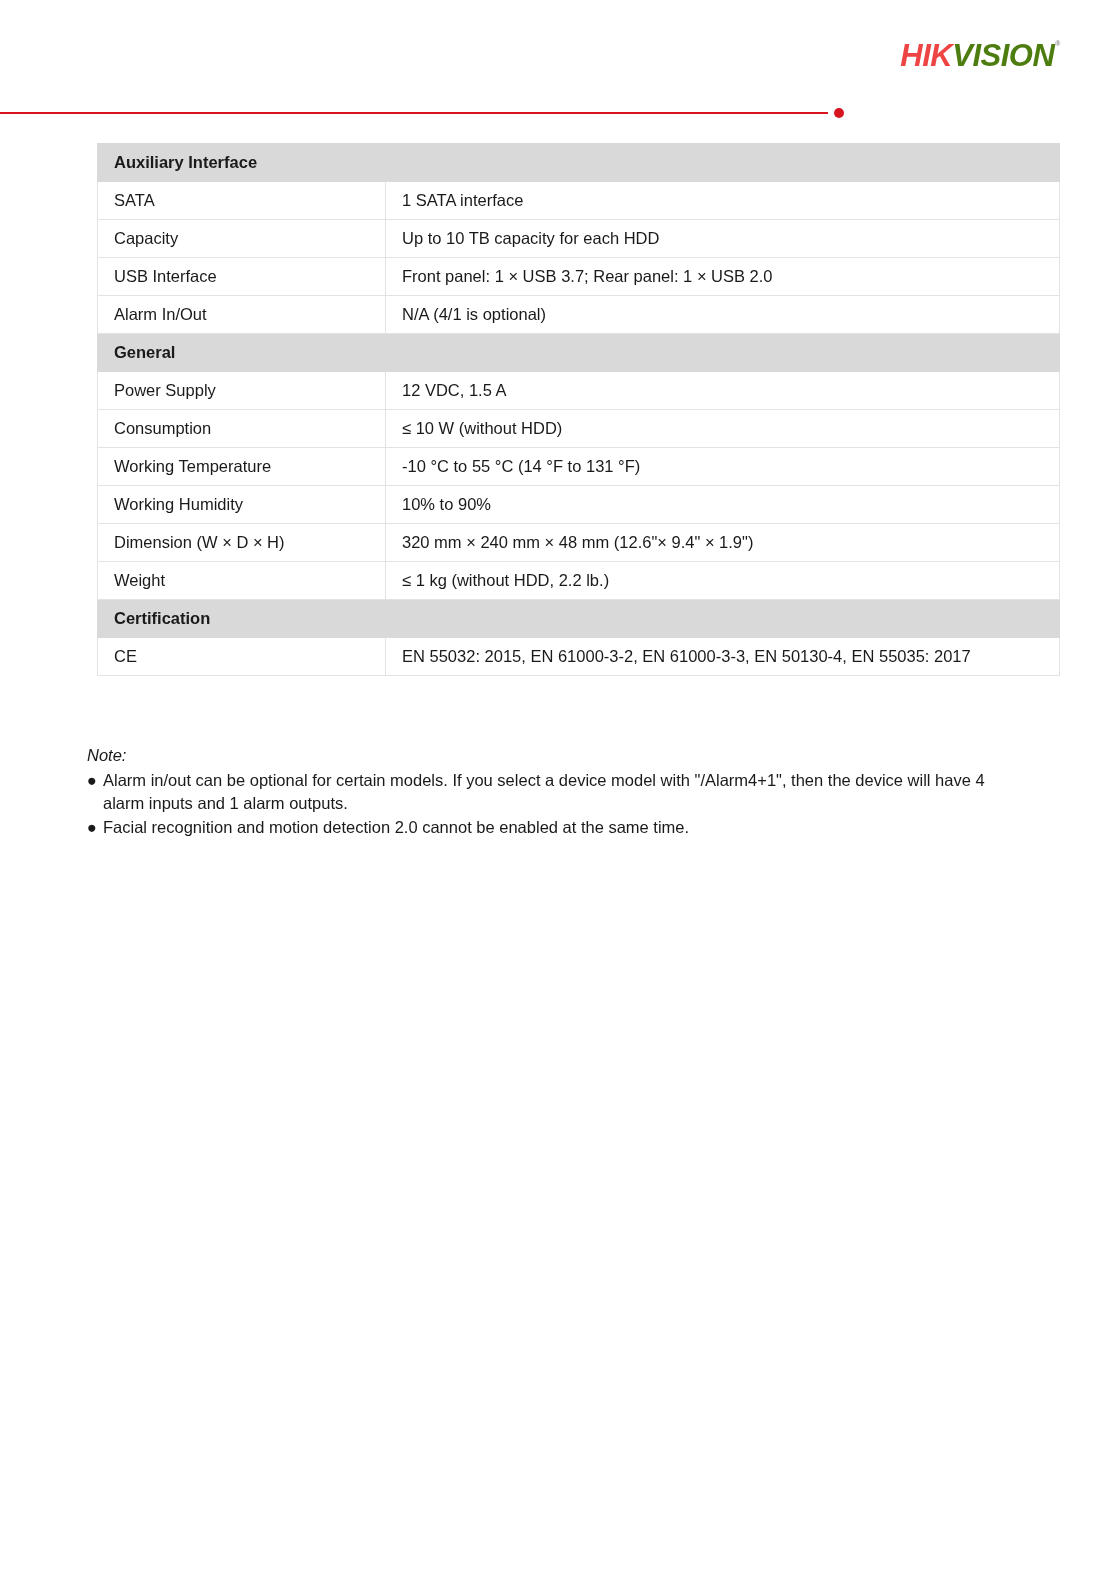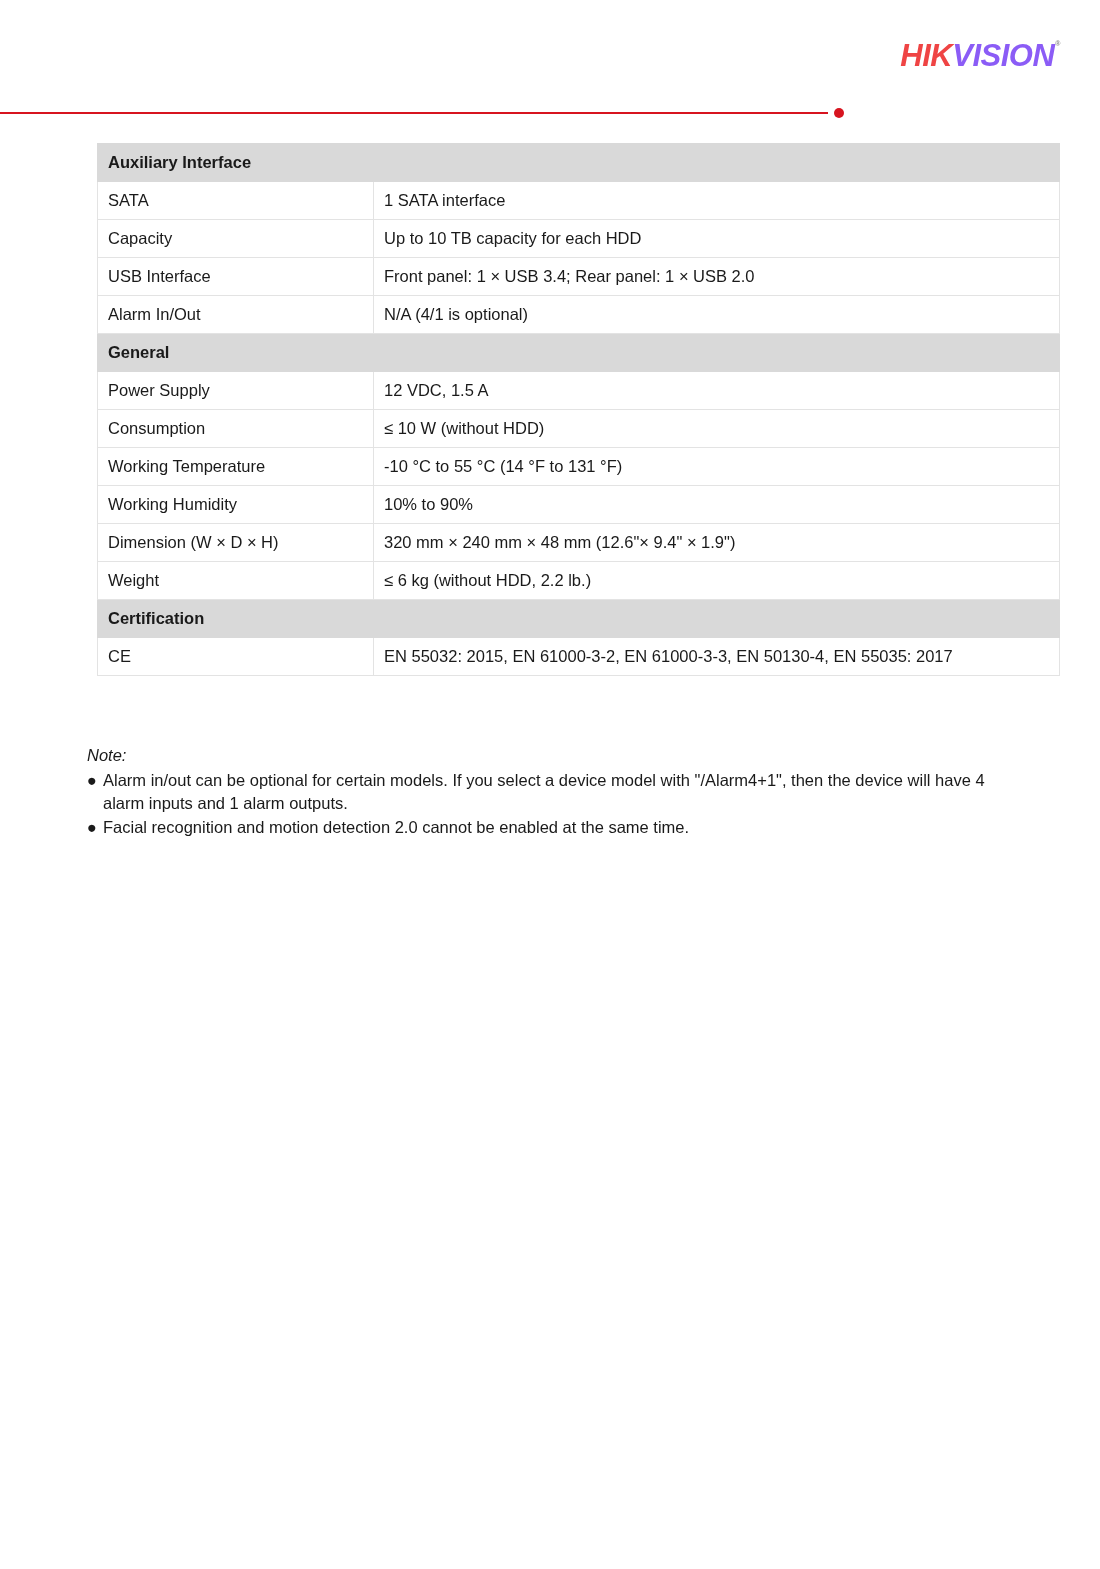--- a/index.html
+++ b/index.html
@@ -1,26 +1,26 @@
 <!DOCTYPE html>
 <html><head>
   <meta charset="utf-8">
   <style>
     html, body { margin: 0; padding: 0; background: #ffffff; }
     body { width: 1100px; height: 1569px; position: relative; overflow: hidden;
            font-family: "Liberation Sans", "DejaVu Sans", sans-serif; color: #1a1a1a; }
     .logo { position: absolute; top: 40px; right: 40px; font-size: 31px; font-weight: bold;
             font-style: italic; letter-spacing: -0.5px; line-height: 1; }
     .logo .hik { color: #ef4444; }
-    .logo .vision { color: #8b5cf6; }
+    .logo .vision { color: #4d7c0f; }
     .logo .reg { font-size: 7px; color: #888; vertical-align: top; font-style: normal; margin-left: 1px; }
     .rule { position: absolute; left: 0; top: 112px; width: 828px; height: 2px; background: #d7141f; }
     .rule-dot { position: absolute; left: 834px; top: 108px; width: 10px; height: 10px; border-radius: 50%; background: #d7141f; }
     table.spec { position: absolute; left: 97px; top: 143px; width: 963px; border-collapse: collapse; font-size: 16.5px; }
-    table.spec td { border: 1px solid #e3e3e3; height: 37px; padding: 0 10px; vertical-align: middle; }
+    table.spec td { border: 1px solid #e3e3e3; height: 37px; padding: 0 16px; vertical-align: middle; }
     table.spec td.k { width: 255px; }
     table.spec tr.section td { background: #d9d9d9; font-weight: bold; border-color: #d9d9d9; }
     .note { position: absolute; left: 87px; top: 744px; width: 940px; font-size: 16.5px; line-height: 23.5px; }
     .note-title { font-weight: normal; font-style: italic; margin-bottom: 1px; }
     .note ul { list-style: none; margin: 0; padding: 0; }
     .note li { position: relative; padding-left: 16px; }
     .note li .bullet { position: absolute; left: 0; top: 0; }
   </style>
 </head>
 <body>
@@ -39,21 +39,21 @@
     <tr>
       <td class="k">SATA</td>
       <td>1 SATA interface</td>
     </tr>
     <tr>
       <td class="k">Capacity</td>
       <td>Up to 10 TB capacity for each HDD</td>
     </tr>
     <tr>
       <td class="k">USB Interface</td>
-      <td>Front panel: 1 × USB 3.4; Rear panel: 1 × USB 2.0</td>
+      <td>Front panel: 1 × USB 3.7; Rear panel: 1 × USB 2.0</td>
     </tr>
     <tr>
       <td class="k">Alarm In/Out</td>
       <td>N/A (4/1 is optional)</td>
     </tr>
 
     <tr class="section">
       <td colspan="2">General</td>
     </tr>
     <tr>
@@ -71,21 +71,21 @@
     <tr>
       <td class="k">Working Humidity</td>
       <td>10% to 90%</td>
     </tr>
     <tr>
       <td class="k">Dimension (W × D × H)</td>
       <td>320 mm × 240 mm × 48 mm (12.6"× 9.4" × 1.9")</td>
     </tr>
     <tr>
       <td class="k">Weight</td>
-      <td>≤ 6 kg (without HDD, 2.2 lb.)</td>
+      <td>≤ 1 kg (without HDD, 2.2 lb.)</td>
     </tr>
 
     <tr class="section">
       <td colspan="2">Certification</td>
     </tr>
     <tr>
       <td class="k">CE</td>
       <td>EN 55032: 2015, EN 61000-3-2, EN 61000-3-3, EN 50130-4, EN 55035: 2017</td>
     </tr>
   </tbody>

